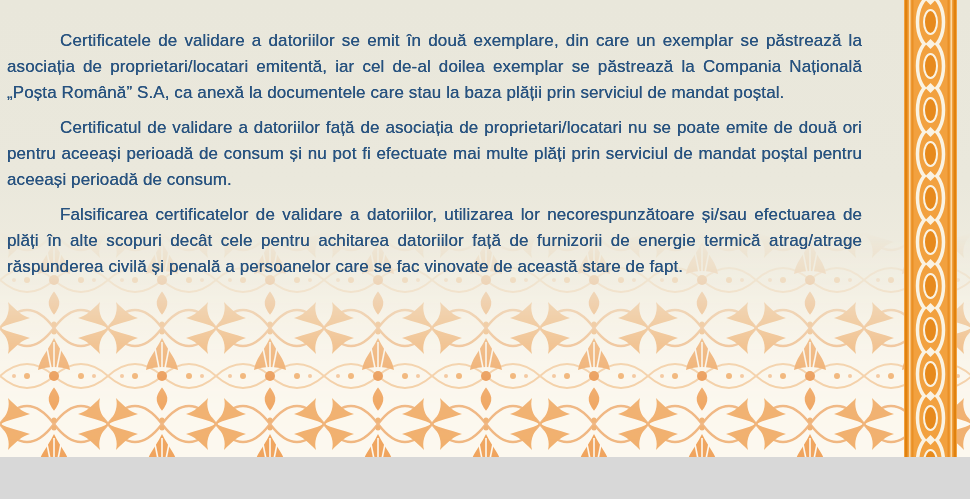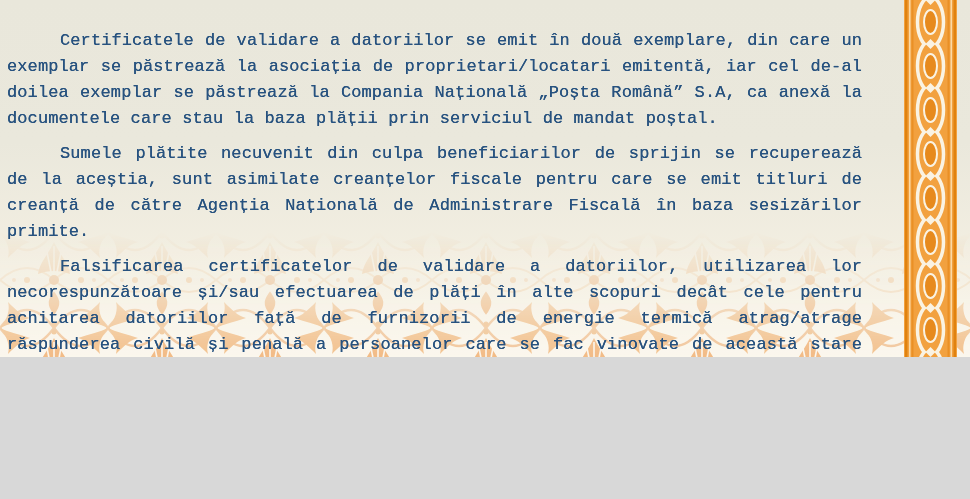--- a/index.html
+++ b/index.html
@@ -1,22 +1,22 @@
 <!DOCTYPE html>
 <html style="--text: #27527f; --paper: #e9e7db; --ornament_orange: #f0a35e; --band_orange: #f2a13f; --band_accent: #e0820f;"><head>
 <meta charset="utf-8">
 <style>
   html, body { margin: 0; padding: 0; background: #d8d8d8; }
   .page {
     position: relative;
     width: 970px;
-    height: 357px;
+    height: 457px;
     overflow: hidden;
     background: linear-gradient(180deg, #e9e7db 0%, #eae8dc 40%, #f2eee1 70%, #f8f4e9 100%);
-    font-family: Liberation Mono, monospace;
+    font-family: Liberation Sans, sans-serif;
   }
   .ornament-bottom {
     position: absolute;
     left: 0;
     top: 232px;
     width: 970px;
     height: 267px;
     display: block;
   }
   .ornament-band {
@@ -107,17 +107,17 @@
         <ellipse cx="26.5" cy="22" rx="6.5" ry="12" fill="#e78a1d" stroke="#faf3e3" stroke-width="2"></ellipse>
         <path d="M26.5,-5 l5,5 l-5,5 l-5,-5z" fill="#faf3e3"></path>
         <path d="M26.5,39 l5,5 l-5,5 l-5,-5z" fill="#faf3e3"></path>
       </pattern>
     </defs>
     <rect x="0" y="0" width="53" height="499" fill="url(#chain)"></rect>
   </svg>
 
   <div class="text-block">
     <p>Certificatele de validare a datoriilor se emit în două exemplare, din care un exemplar se păstrează la asociația de proprietari/locatari emitentă, iar cel de-al doilea exemplar se păstrează la Compania Națională „Poșta Română” S.A, ca anexă la documentele care stau la baza plății prin serviciul de mandat poștal.</p>
-    <p>Sumele plătite necuvenit din culpa beneficiarilor de sprijin se recuperează de la aceștia, sunt asimilate creanțelor fiscale pentru care se emit titluri de creanță de către Agenția Națională de Administrare Fiscală în baza sesizărilor primite.</p>
+    <p>Certificatul de validare a datoriilor față de asociația de proprietari/locatari nu se poate emite de două ori pentru aceeași perioadă de consum și nu pot fi efectuate mai multe plăți prin serviciul de mandat poștal pentru aceeași perioadă de consum.</p>
     <p>Falsificarea certificatelor de validare a datoriilor, utilizarea lor necorespunzătoare și/sau efectuarea de plăți în alte scopuri decât cele pentru achitarea datoriilor față de furnizorii de energie termică atrag/atrage răspunderea civilă și penală a persoanelor care se fac vinovate de această stare de fapt.</p>
   </div>
 
 </div>
 
 </body></html>

